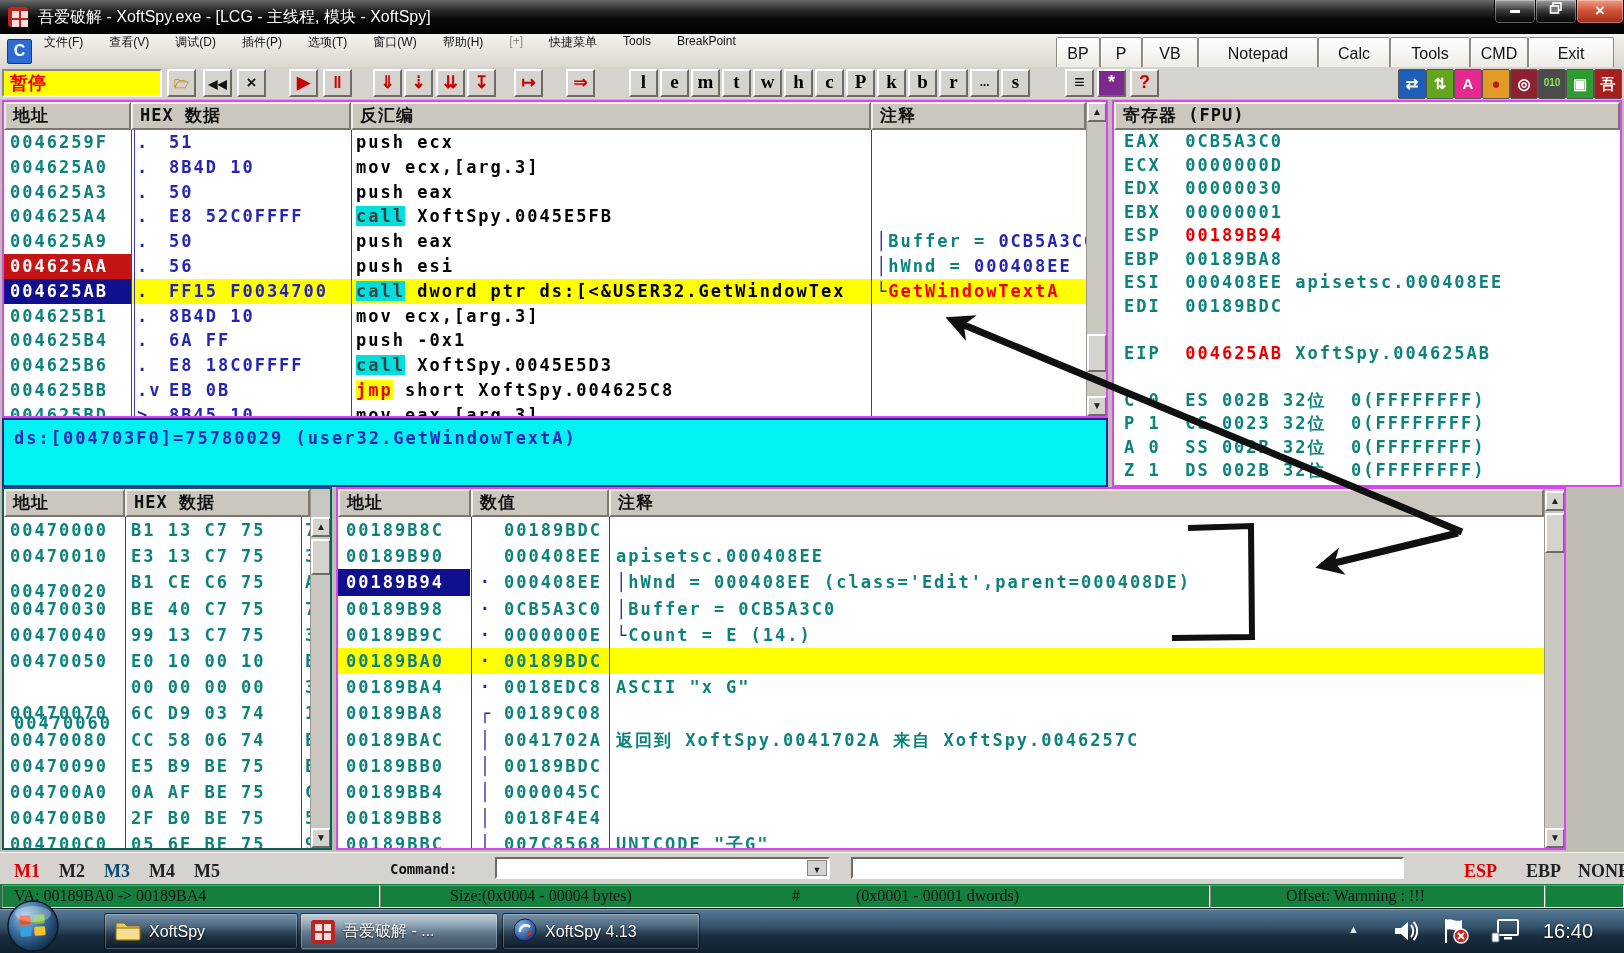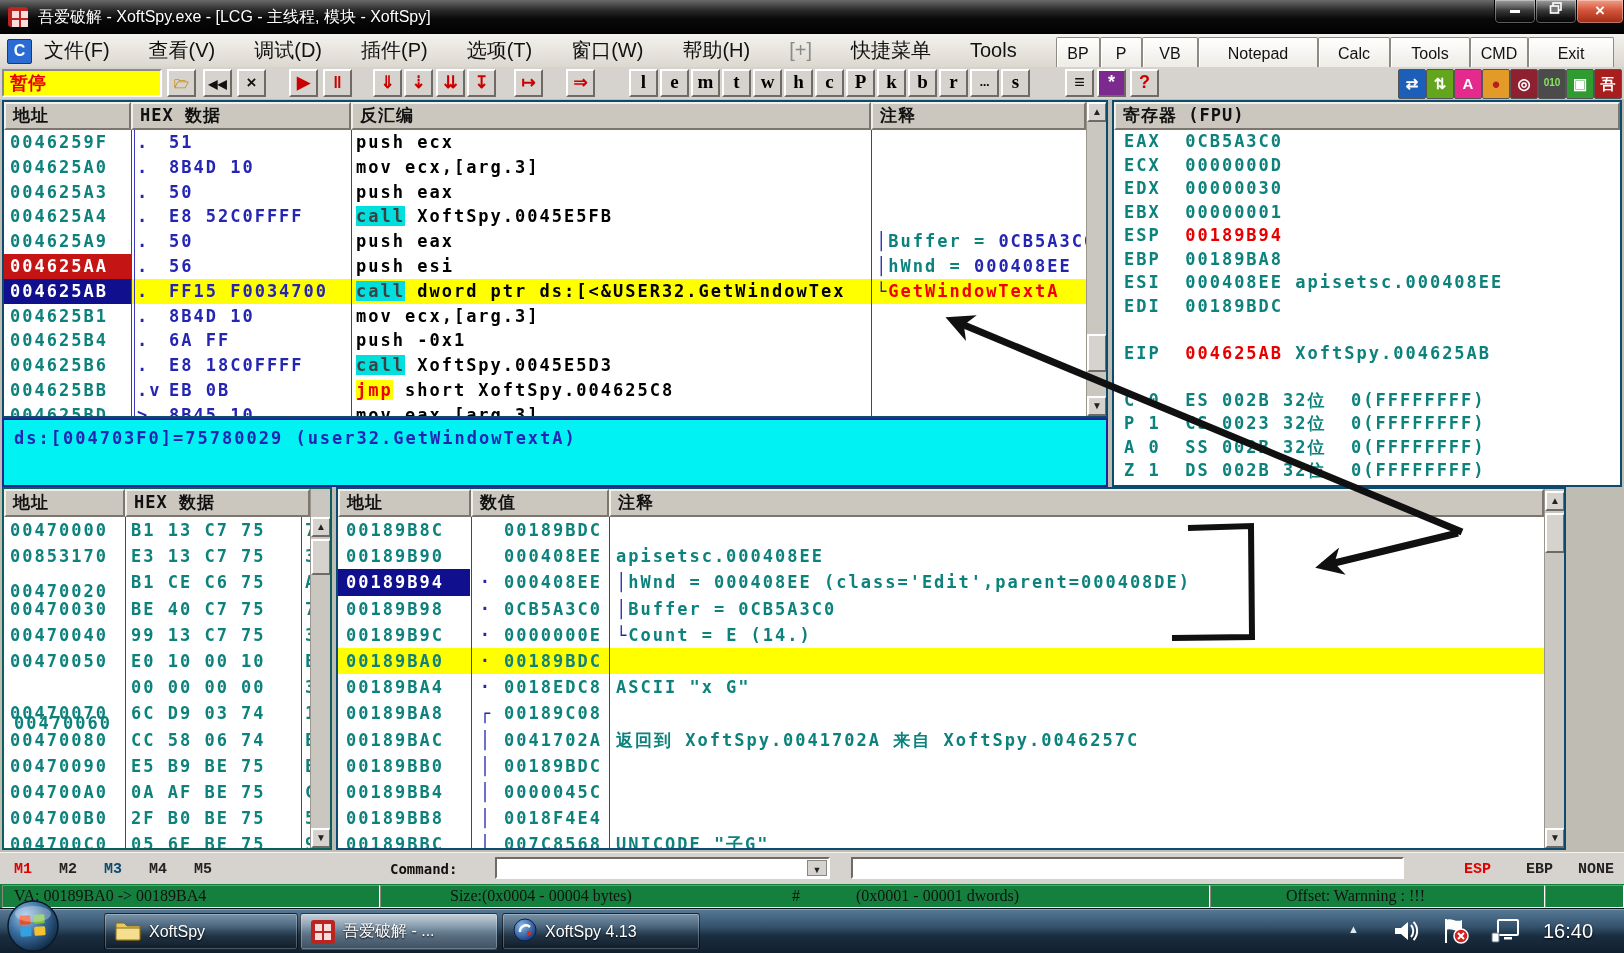--- a/index.html
+++ b/index.html
@@ -16,41 +16,41 @@
   #titlebar{left:0;top:0;width:1624px;height:34px;
     background:linear-gradient(#6a6a6a,#2a2a2a 30%,#0a0a0a 55%,#000);color:#fff}
   #titlebar .title{position:absolute;left:38px;top:7px;font-size:16px;text-shadow:0 1px 2px #000}
   .wbtn{position:absolute;top:0;height:23px;border:1px solid #000;border-top:none;
     border-radius:0 0 5px 5px;background:linear-gradient(rgba(255,255,255,.35),rgba(255,255,255,.08) 45%,rgba(0,0,0,.25));
     box-shadow:inset 0 0 0 1px rgba(255,255,255,.35);color:#fff;text-align:center;line-height:21px;font-size:14px}
   #btn-close{background:linear-gradient(#f0a088,#d4553a 45%,#a02a14);}
   
   #menubar{left:0;top:34px;width:1624px;height:33px;background:linear-gradient(#f4f2ee,#dcd8d0);
     border-bottom:1px solid #9a968e}
-  #menu-items{position:absolute;left:44px;top:0;height:33px;display:flex;gap:39px;align-items:center;
-    font-size:20px;color:#111}
+  #menu-items{position:absolute;left:44px;top:0;height:33px;display:flex;gap:26px;
+    font-size:12px;color:#111}
   .menu-item{white-space:nowrap}
   .menu-gray{color:#8a8a8a}
   .qbtn{position:absolute;top:3px;height:33px;background:linear-gradient(#ffffff,#ece9e2);
     border:1px solid #8f8b84;border-bottom-color:#6e6a64;box-shadow:inset 1px 1px 0 #fff;
     text-align:center;font-size:16px;color:#111;line-height:31px;border-radius:2px}
   
   #toolbar{left:0;top:67px;width:1624px;height:32px;background:#d6d3ce;border-bottom:1px solid #b4b0a8}
   .tbtn{position:absolute;top:2px;width:29px;height:28px;background:#d6d3ce;
     border:2px solid;border-color:#fff #6e6a66 #6e6a66 #fff;box-sizing:border-box;
     text-align:center;line-height:23px;font-weight:bold}
   .serifbtn{font-family:"Liberation Serif",serif;font-size:19px;line-height:22px}
   #pause-box{position:absolute;left:2px;top:2px;width:160px;height:28px;background:#ffff00;
     border:2px solid;border-color:#8a8a8a #fff #fff #8a8a8a;box-sizing:border-box;
     color:#e80000;font-weight:bold;font-size:18px;line-height:24px;padding-left:6px;
     font-family:"DejaVu Sans",sans-serif}
   .ricon{position:absolute;top:2px;width:26px;height:28px;border:1px solid #555;
     text-align:center;line-height:27px;font-weight:bold;font-size:15px;border-radius:2px}
   
-  .pane{position:absolute;background:#fff;border:2px solid #0c4a6e;box-sizing:border-box;overflow:hidden}
+  .pane{position:absolute;background:#fff;border:2px solid #d946ef;box-sizing:border-box;overflow:hidden}
   .colhead{position:absolute;top:0;height:28px;background:#cbc7bf;
     border:2px solid;border-color:#f2f0ea #7b776f #7b776f #f2f0ea;box-sizing:border-box;
     font-family:"DejaVu Sans Mono",monospace;font-weight:bold;font-size:17px;line-height:23px;
     color:#111;padding-left:7px;letter-spacing:1px;white-space:pre;overflow:hidden}
   .vline{position:absolute;top:28px;bottom:0;width:1px;background:#3a3ac0;z-index:5}
   
   #disasm-rows{position:absolute;left:0;top:28px;width:1082px;bottom:0;overflow:hidden}
   .drow{position:relative;height:24.8px}
   .dcell{position:absolute;top:0;height:24.8px;line-height:24.8px;overflow:hidden}
   .drow-hl{position:absolute;left:127px;right:0;top:0;height:24.8px;background:#ffff00}
@@ -81,21 +81,21 @@
   .sbtn{position:absolute;left:0;width:20px;height:20px;background:#d6d3ce;
     border:2px solid;border-color:#fff #6e6a66 #6e6a66 #fff;box-sizing:border-box;
     font-size:10px;text-align:center;line-height:15px;color:#222}
   .sthumb{position:absolute;left:0;width:20px;background:#d6d3ce;
     border:2px solid;border-color:#fff #6e6a66 #6e6a66 #fff;box-sizing:border-box}
   
   #info-pane{left:2px;top:418px;width:1106px;height:69px;background:#00f2f2;
     border:2px solid #24248e;box-sizing:border-box}
   
   #cmdrow{left:0;top:852px;width:1624px;height:32px;background:#d6d3ce;border-top:1px solid #f5f3ee}
-  .mtab{position:absolute;top:8px;font-family:Liberation Mono, monospace;font-weight:bold;font-size:15px}
+  .mtab{position:absolute;top:8px;font-family:Liberation Serif, serif;font-weight:bold;font-size:18px}
   .combo{position:absolute;background:#fff;border:2px solid;border-color:#6e6a66 #fff #fff #6e6a66;box-sizing:border-box}
   .combo .dd{position:absolute;right:1px;top:1px;bottom:1px;width:18px;background:#d6d3ce;
     border:1px solid #8a8680;text-align:center;font-size:9px;line-height:18px;color:#222}
   
   #statusbar{left:0;top:884px;width:1624px;height:24px;background:#15803d}
   .sseg{position:absolute;top:1px;height:21px;border:1px solid;border-color:#8a8680 #fff #fff #8a8680}
   
   #taskbar{left:0;top:908px;width:1624px;height:45px;
     background:linear-gradient(#587a97,#33516b 40%,#1a2d3f 60%,#101e2c);
     border-top:1px solid #0a141c;box-shadow:inset 0 1px 0 rgba(255,255,255,.3)}
@@ -339,21 +339,21 @@
         <div class="colhead" style="left: 0px; width: 121px;">地址</div>
         <div class="colhead" style="left: 121px; width: 185px;">HEX 数据</div>
       </div>
     <div id="hex-rows">
         <div class="hrow">
           <div class="hc mono t" style="left: 6px; width: 115px;">00470000</div>
           <div class="hc mono t" style="left: 127px; width: 168px;">B1 13 C7 75</div>
           <div class="hc mono t" style="left: 301px; width: 10px;">7D</div>
         </div>
         <div class="hrow">
-          <div class="hc mono t" style="left: 6px; width: 115px;">00853170</div>
+          <div class="hc mono t" style="left: 6px; width: 115px;">00470010</div>
           <div class="hc mono t" style="left: 127px; width: 168px;">E3 13 C7 75</div>
           <div class="hc mono t" style="left: 301px; width: 10px;">3E</div>
         </div>
         <div class="hrow">
           <div class="hc mono t" style="left: 6px; width: 115px; margin-top: 9px;">00470020</div>
           <div class="hc mono t" style="left: 127px; width: 168px;">B1 CE C6 75</div>
           <div class="hc mono t" style="left: 301px; width: 10px;">AE</div>
         </div>
         <div class="hrow">
           <div class="hc mono t" style="left: 6px; width: 115px;">00470030</div>

